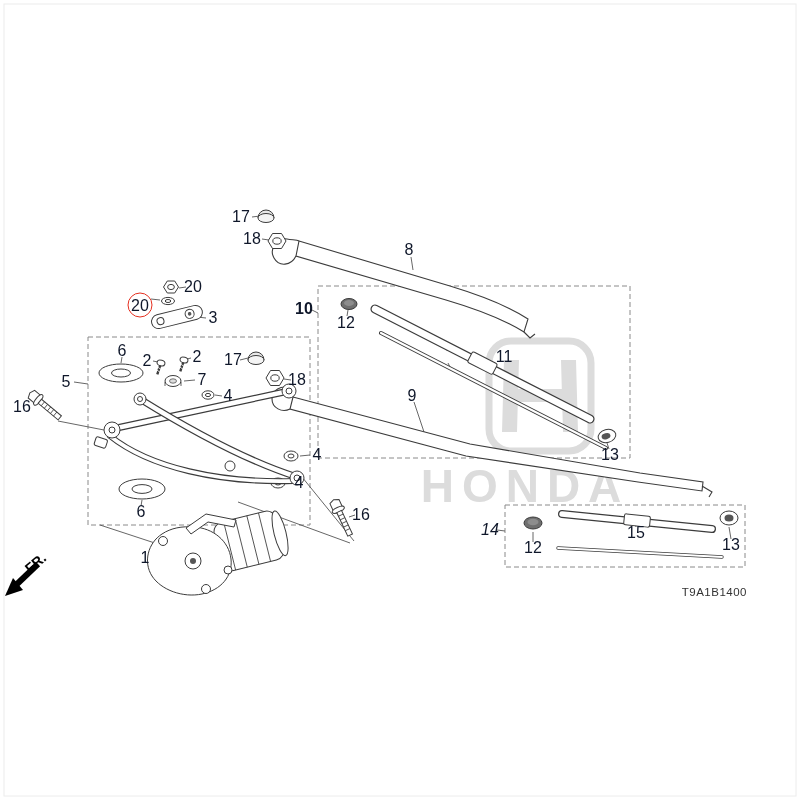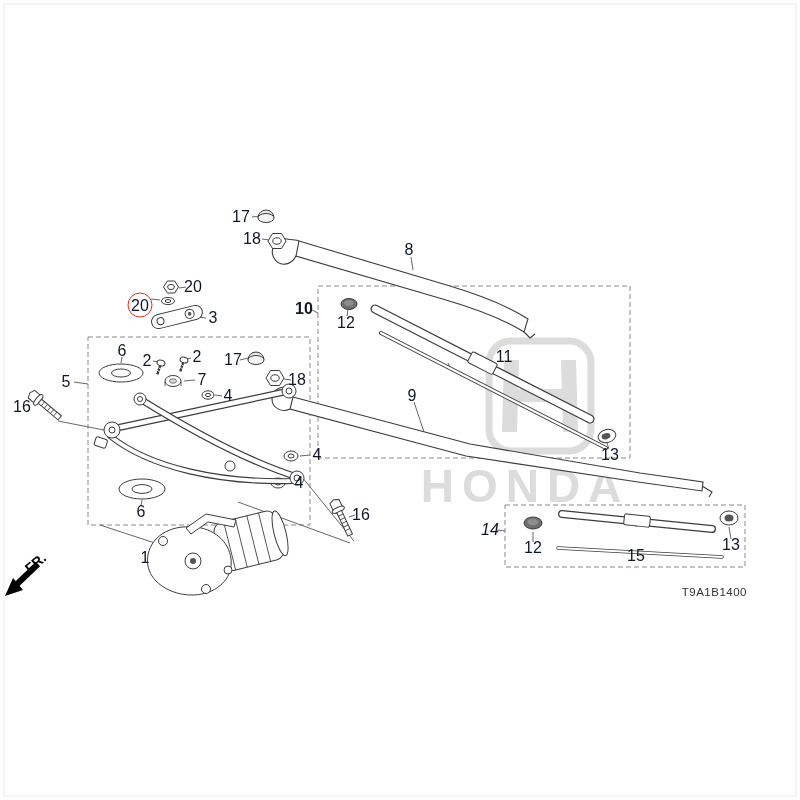--- a/index.html
+++ b/index.html
@@ -286,17 +286,17 @@
       <span class="part-label" style="left: 297px; top: 380px;">18</span>
       <span class="part-label" style="left: 228px; top: 396px;">4</span>
       <span class="part-label" style="left: 22px; top: 407px;">16</span>
       <span class="part-label" style="left: 317px; top: 455px;">4</span>
       <span class="part-label" style="left: 299px; top: 483px;">4</span>
       <span class="part-label" style="left: 141px; top: 512px;">6</span>
       <span class="part-label" style="left: 361px; top: 515px;">16</span>
       <span class="part-label" style="left: 145px; top: 558px;">1</span>
       <span class="part-label" style="left: 490px; top: 530px; font-style: italic;">14</span>
       <span class="part-label" style="left: 533px; top: 548px;">12</span>
-      <span class="part-label" style="left: 636px; top: 556px;">15</span>
+      <span class="part-label" style="left: 636px; top: 533px;">15</span>
       <span class="part-label" style="left: 731px; top: 545px;">13</span>
     </div>
 
 </div>
 
 </body></html>

